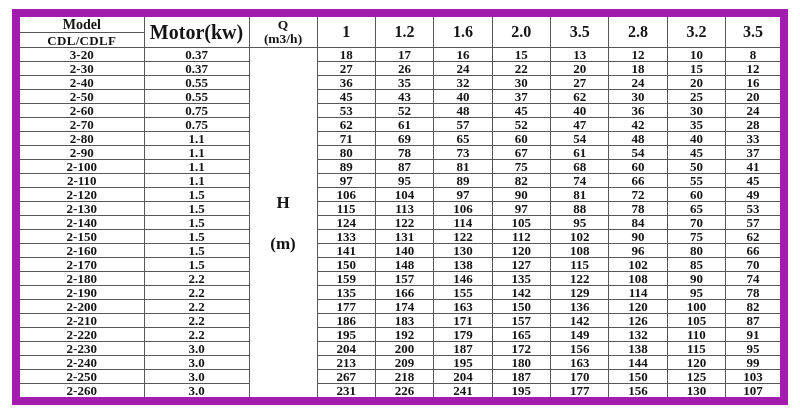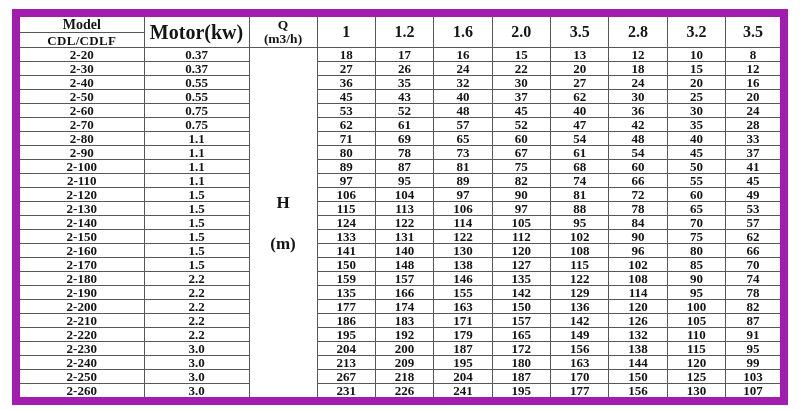--- a/index.html
+++ b/index.html
@@ -87,21 +87,21 @@
           <th class="flow" rowspan="2">3.2</th>
           <th class="flow" rowspan="2">3.5</th>
         </tr>
       <tr class="hr2">
         <th class="model-sub">CDL/CDLF</th>
       </tr>
     </thead>
     <tbody>
 
     <tr>
-          <td>2-20</td>
+          <td>3-20</td>
           <td>0.37</td>
           <td class="hcell" rowspan="25">
             <div class="hstack">
               <div>H</div>
               <div>(m)</div>
             </div>
           </td>
           <td>18</td>
           <td>17</td>
           <td>16</td>

